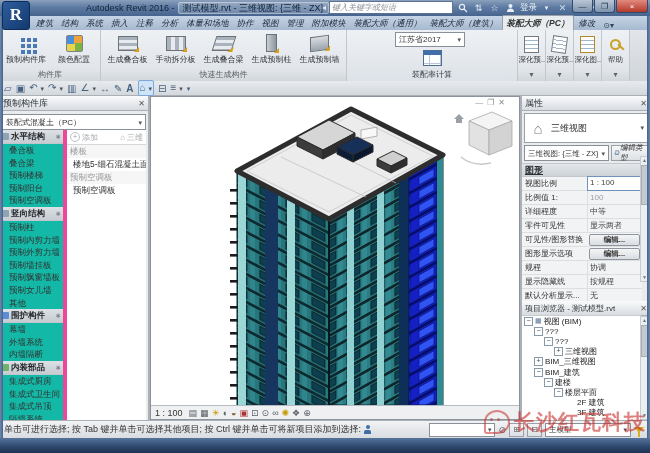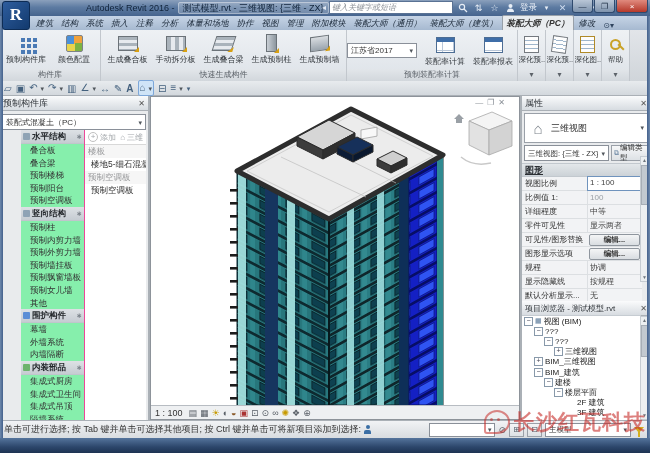--- a/index.html
+++ b/index.html
@@ -82,21 +82,21 @@
   .qico.hl{background:#cfe4f7;border:1px solid #7da7d9;border-radius:2px;padding:0 1px;}
   
   .main{left:0;top:96px;width:650px;height:324px;background:#c9ced4;}
   .pal-head{height:14px;background:linear-gradient(#fafbfc,#d7dce1);border-bottom:1px solid #aab0b6;
     display:flex;align-items:center;padding:0 3px;color:#2e3338;}
   .pal-head .x{margin-left:auto;color:#555;font-size:8px;}
   
   .leftpanel{left:0;top:0;width:150px;height:324px;background:#e9ebed;border-right:2px solid #aab0b6;box-sizing:border-box;}
   .famcombo{margin:3px 2px;height:14px;}
   .cols{position:absolute;left:0;top:34px;right:2px;bottom:0;display:flex;overflow:hidden;}
-  .catcol{width:63px;background:#86efac;border-right:1px solid #ec4899;overflow:hidden;margin-left:21px;}
+  .catcol{width:63px;background:#14b8a6;border-right:4px solid #ec4899;overflow:hidden;}
   .cat-h{height:13px;line-height:13px;background:linear-gradient(#dde1e5,#c6ccd2);border-bottom:1px solid #c0c6cc;
     font-weight:bold;color:#24282c;padding-left:2px;display:flex;align-items:center;gap:2px;font-size:8.5px;white-space:nowrap;}
   .cat-h .exp{margin-left:auto;margin-right:2px;color:#7b828a;font-size:7px;}
   .cat-ic{width:7px;height:7px;border-radius:1px;flex:none;}
   .cat-i{height:12.6px;line-height:12.6px;padding-left:9px;color:#333;font-size:8.5px;white-space:nowrap;}
   .listcol{flex:1;background:#fff;overflow:hidden;}
   .minibar{height:14px;border-bottom:1px solid #d8d8d8;display:flex;align-items:center;color:#a4a8ac;
     padding:0 3px;gap:2px;font-size:8px;}
   .minibar .right{margin-left:auto;display:flex;align-items:center;gap:2px;}
   .lgroup{height:13px;line-height:13px;color:#98999b;background:#f6f6f6;padding-left:3px;font-size:8.5px;}
@@ -109,21 +109,21 @@
   .viewbar .scale{color:#333;margin-right:3px;}
   .vico{font-size:9px;color:#5a6surface068;color:#5a6068;}
   
   .props{left:520px;top:0;width:130px;height:205px;background:#e9ebed;border-left:2px solid #aab0b6;box-sizing:border-box;}
   .typesel{margin:2px;height:28px;background:#fff;border:1px solid #9aa0a8;display:flex;align-items:center;}
   .typesel .house{width:26px;text-align:center;font-size:15px;color:#7b8289;}
   .typesel .cap{flex:1;font-size:9px;color:#333;}
   .instrow{margin:0 2px;display:flex;gap:2px;align-items:center;}
   .inst{flex:1;height:14px;font-size:7.5px;}
   .edittype{height:14px;border:1px solid #9aa0a8;background:linear-gradient(#f6f7f8,#dde1e5);
-    font-size:7.5px;display:flex;align-items:center;padding:0 2px;gap:1px;color:#333;}
+    font-size:7.5px;display:flex;align-items:center;padding:0 2px;gap:1px;color:#333;font-style:italic;}
   .sect{height:12px;background:linear-gradient(#e3e7ea,#ccd2d7);border:1px solid #c2c8ce;border-left:none;border-right:none;
     display:flex;align-items:center;font-weight:bold;padding:0 3px;color:#2b2f34;}
   .sect .exp{margin-left:auto;color:#6f767d;font-size:7px;}
   .prow{display:flex;height:13px;border-bottom:1px solid #dcdfe2;align-items:center;}
   .prow .lab{width:62px;padding-left:3px;color:#333;font-size:8px;white-space:nowrap;overflow:hidden;}
   .prow .val{flex:1;padding-left:2px;color:#444;font-size:8px;white-space:nowrap;overflow:hidden;border-left:1px solid #dcdfe2;height:100%;line-height:13px;}
   .val.inputy{background:#fff;border:1px solid #6f93bd;line-height:11px;}
   .val.dim{color:#9aa0a6;}
   .btn-edit{margin:1px 2px;flex:1;height:10px;border:1px solid #8f969e;border-radius:2px;
     background:linear-gradient(#f4f5f6,#d9dde1);font-size:7.5px;text-align:center;line-height:10px;color:#333;font-weight:bold;}
@@ -271,21 +271,21 @@
       <div class="bigbtn">
         <span class="icon-box">
             <span class="ic-wall"></span>
           </span>
         <span class="cap">生成预制墙</span>
       </div>
     </div>
     <div class="rlabel">快速生成构件</div>
   </div>
   <div class="rgroup" style="width:170px;">
-    <div class="rbtns" style="align-items:center;">
+    <div class="rbtns" style="align-items:center;flex-direction:column;">
       <div class="combo" style="width:62px;margin-right:4px;">
         <span>江苏省2017</span>
           <span class="caret">▾</span>
       </div>
       <div class="bigbtn">
         <span class="icon-box">
             <span class="ic-table"></span>
           </span>
         <span class="cap">装配率计算</span>
       </div>

